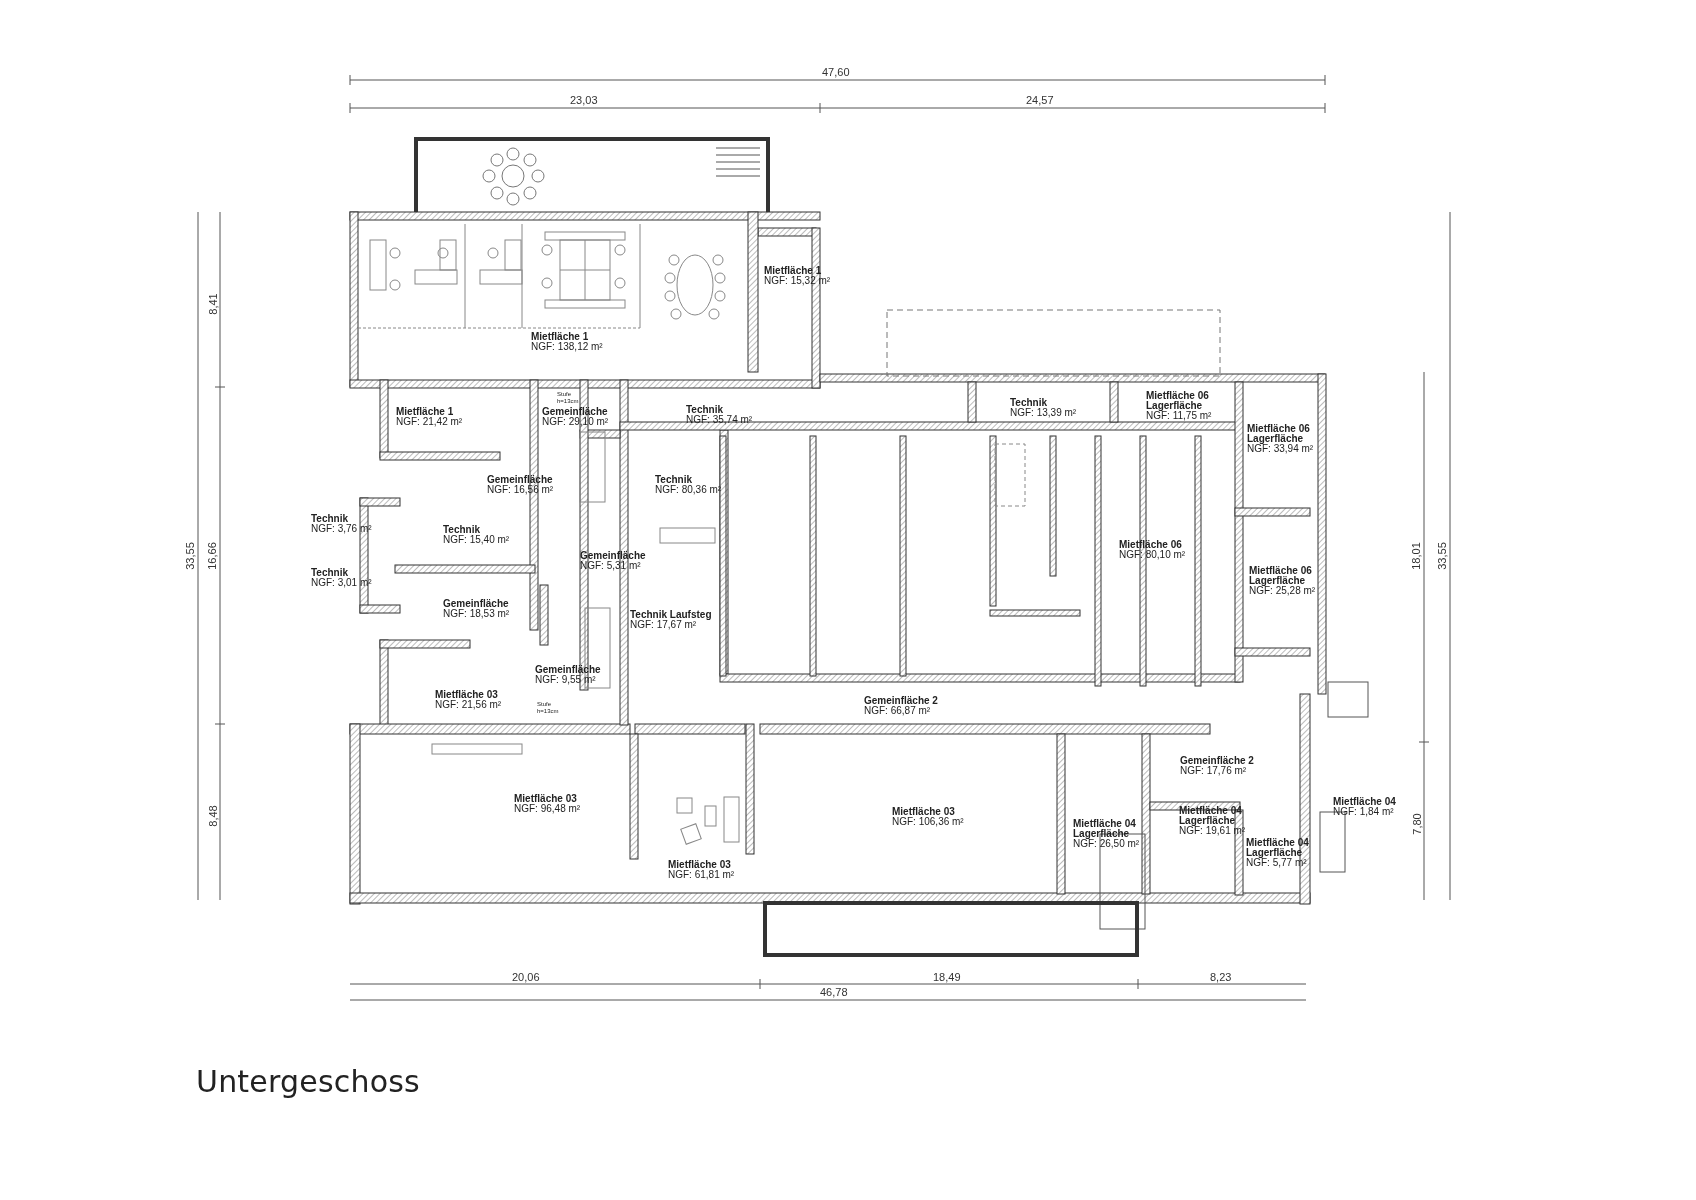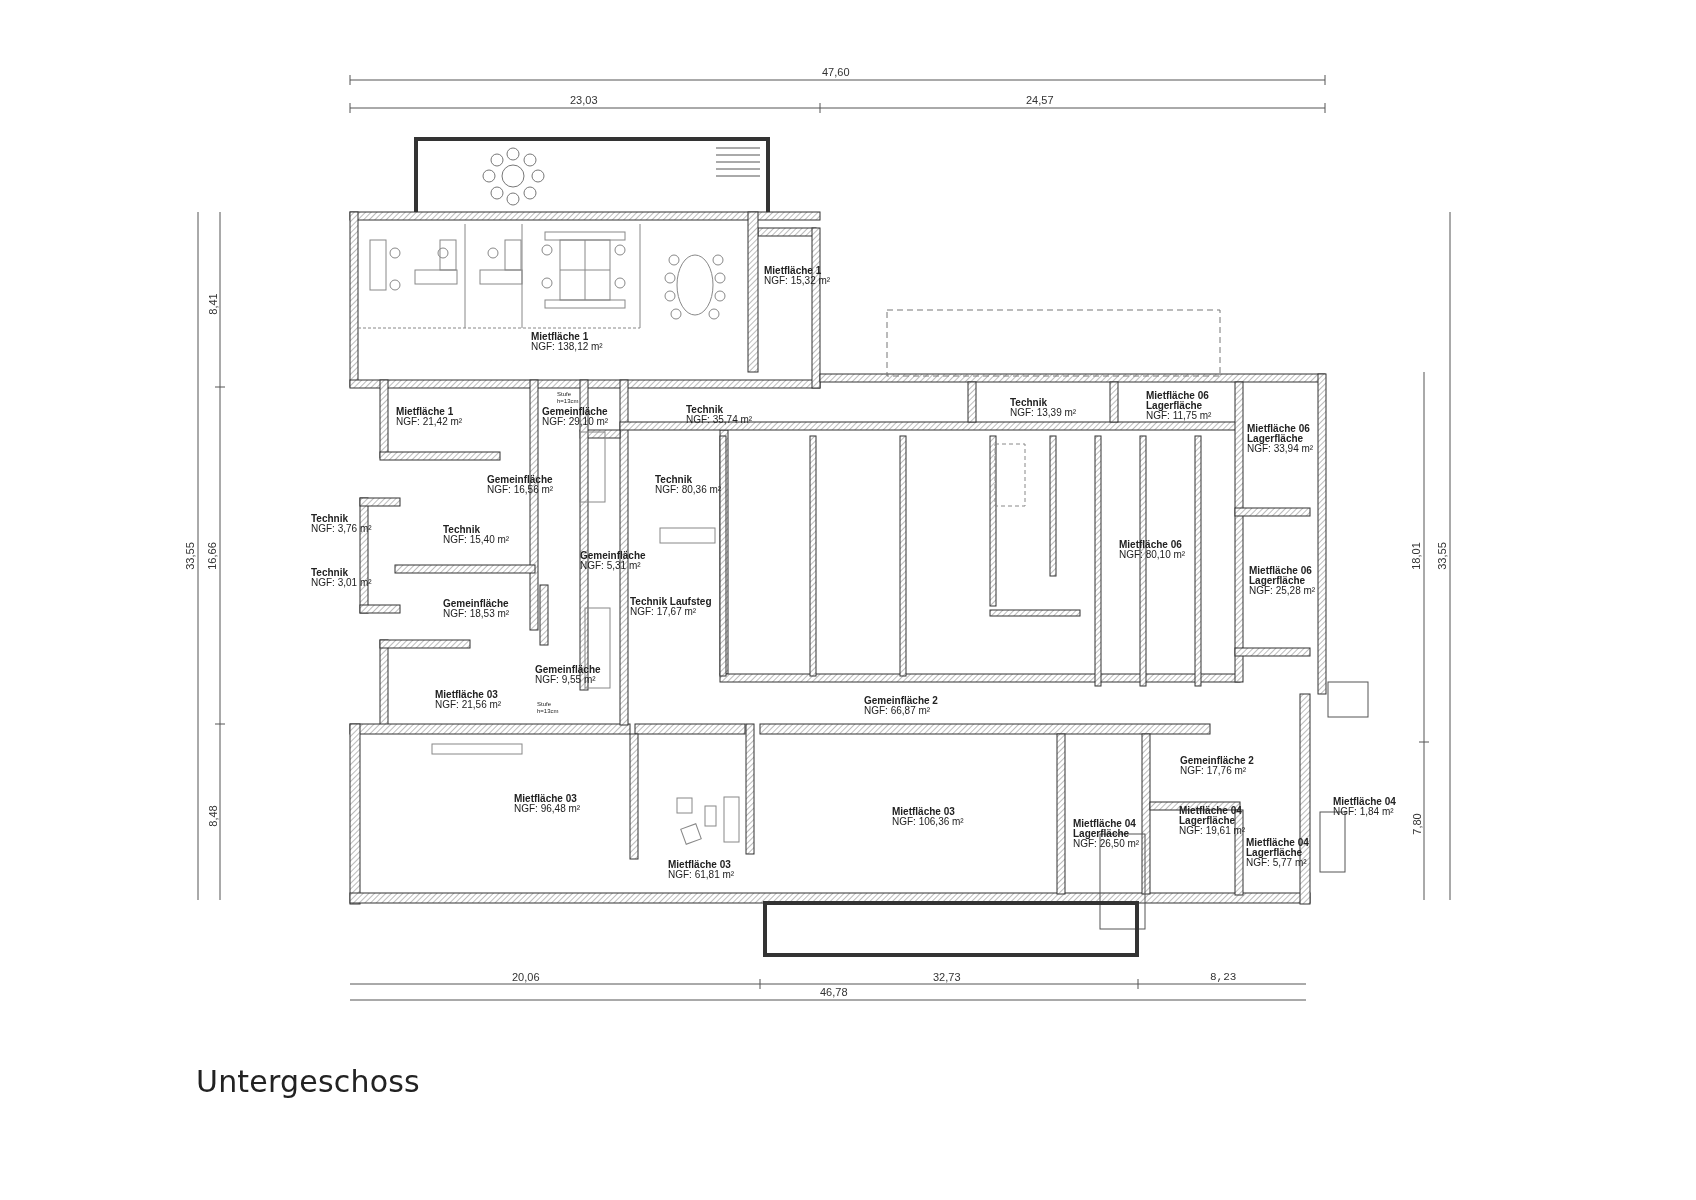--- a/index.html
+++ b/index.html
@@ -177,22 +177,22 @@
     <rect x="432" y="744" width="90" height="10"></rect>
   </g>
 
   <rect x="765" y="903" width="372" height="52" fill="none" stroke="#333" stroke-width="4"></rect>
 </svg>
 
 <div class="dim" style="left:822px;top:66px;">47,60</div>
 <div class="dim" style="left:570px;top:94px;">23,03</div>
 <div class="dim" style="left:1026px;top:94px;">24,57</div>
 <div class="dim" style="left:512px;top:971px;">20,06</div>
-<div class="dim" style="left:933px;top:971px;">32,73</div>
-<div class="dim" style="left:1210px;top:971px;font-family:Liberation Mono, monospace;">8,23</div>
+<div class="dim" style="left:933px;top:971px;">18,49</div>
+<div class="dim" style="left:1210px;top:971px;">8,23</div>
 <div class="dim" style="left:820px;top:986px;">46,78</div>
 <div class="dimv" style="left:176px;top:550px;">33,55</div>
 <div class="dimv" style="left:202px;top:298px;">8,41</div>
 <div class="dimv" style="left:198px;top:550px;">16,66</div>
 <div class="dimv" style="left:202px;top:810px;">8,48</div>
 <div class="dimv" style="left:1402px;top:550px;">18,01</div>
 <div class="dimv" style="left:1428px;top:550px;">33,55</div>
 <div class="dimv" style="left:1406px;top:818px;">7,80</div>
 
 <div class="lbl" style="left:531px;top:332px;"><b>Mietfläche 1</b><span>NGF: 138,12 m²</span></div>
@@ -205,21 +205,21 @@
 <div class="lbl" style="left:1247px;top:424px;"><b>Mietfläche 06</b><b>Lagerfläche</b><span>NGF: 33,94 m²</span></div>
 <div class="lbl" style="left:487px;top:475px;"><b>Gemeinfläche</b><span>NGF: 16,56 m²</span></div>
 <div class="lbl" style="left:655px;top:475px;"><b>Technik</b><span>NGF: 80,36 m²</span></div>
 <div class="lbl" style="left:311px;top:514px;"><b>Technik</b><span>NGF: 3,76 m²</span></div>
 <div class="lbl" style="left:443px;top:525px;"><b>Technik</b><span>NGF: 15,40 m²</span></div>
 <div class="lbl" style="left:580px;top:551px;"><b>Gemeinfläche</b><span>NGF: 5,31 m²</span></div>
 <div class="lbl" style="left:1119px;top:540px;"><b>Mietfläche 06</b><span>NGF: 80,10 m²</span></div>
 <div class="lbl" style="left:1249px;top:566px;"><b>Mietfläche 06</b><b>Lagerfläche</b><span>NGF: 25,28 m²</span></div>
 <div class="lbl" style="left:311px;top:568px;"><b>Technik</b><span>NGF: 3,01 m²</span></div>
 <div class="lbl" style="left:443px;top:599px;"><b>Gemeinfläche</b><span>NGF: 18,53 m²</span></div>
-<div class="lbl" style="left:630px;top:597px;"><b>Technik Laufsteg</b><span>NGF:     17,67 m²</span></div>
+<div class="lbl" style="left:630px;top:610px;"><b>Technik Laufsteg</b><span>NGF:     17,67 m²</span></div>
 <div class="lbl" style="left:535px;top:665px;"><b>Gemeinfläche</b><span>NGF:  9,55 m²</span></div>
 <div class="lbl" style="left:435px;top:690px;"><b>Mietfläche 03</b><span>NGF: 21,56 m²</span></div>
 <div class="lbl" style="left:864px;top:696px;"><b>Gemeinfläche 2</b><span>NGF:   66,87 m²</span></div>
 <div class="lbl" style="left:1180px;top:756px;"><b>Gemeinfläche 2</b><span>NGF:   17,76 m²</span></div>
 <div class="lbl" style="left:514px;top:794px;"><b>Mietfläche 03</b><span>NGF: 96,48 m²</span></div>
 <div class="lbl" style="left:892px;top:807px;"><b>Mietfläche 03</b><span>NGF: 106,36 m²</span></div>
 <div class="lbl" style="left:1073px;top:819px;"><b>Mietfläche 04</b><b>Lagerfläche</b><span>NGF: 26,50 m²</span></div>
 <div class="lbl" style="left:1179px;top:806px;"><b>Mietfläche 04</b><b>Lagerfläche</b><span>NGF: 19,61 m²</span></div>
 <div class="lbl" style="left:1333px;top:797px;"><b>Mietfläche 04</b><span>NGF: 1,84 m²</span></div>
 <div class="lbl" style="left:1246px;top:838px;"><b>Mietfläche 04</b><b>Lagerfläche</b><span>NGF: 5,77 m²</span></div>

